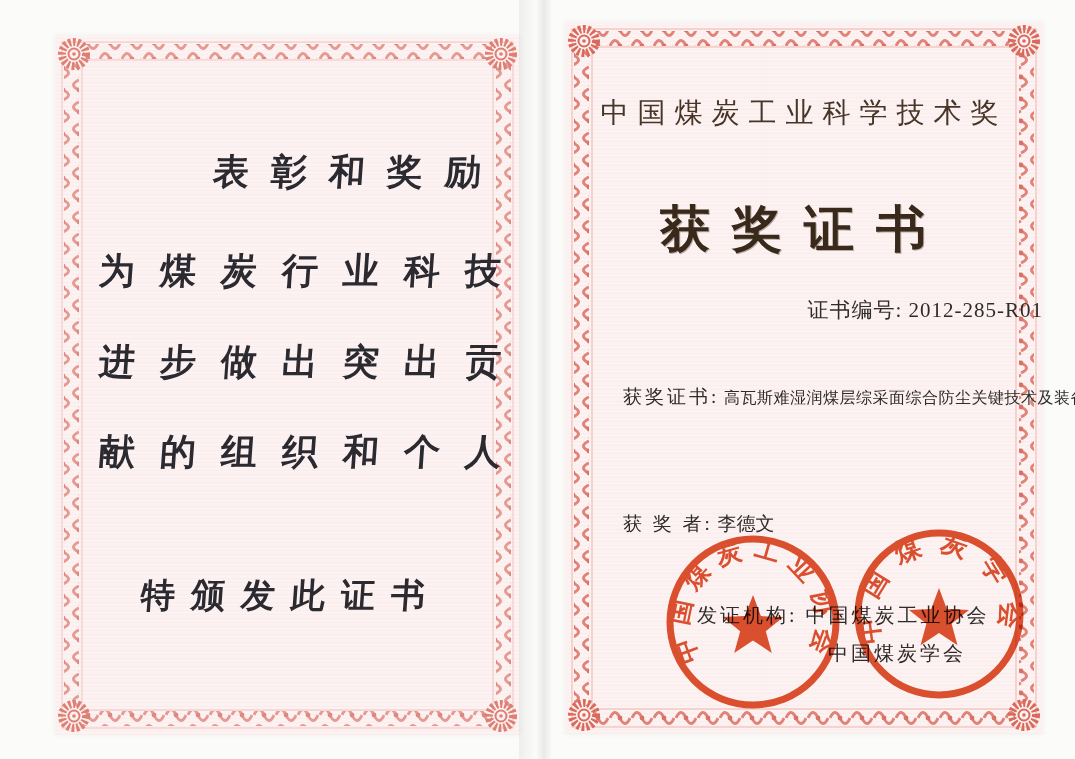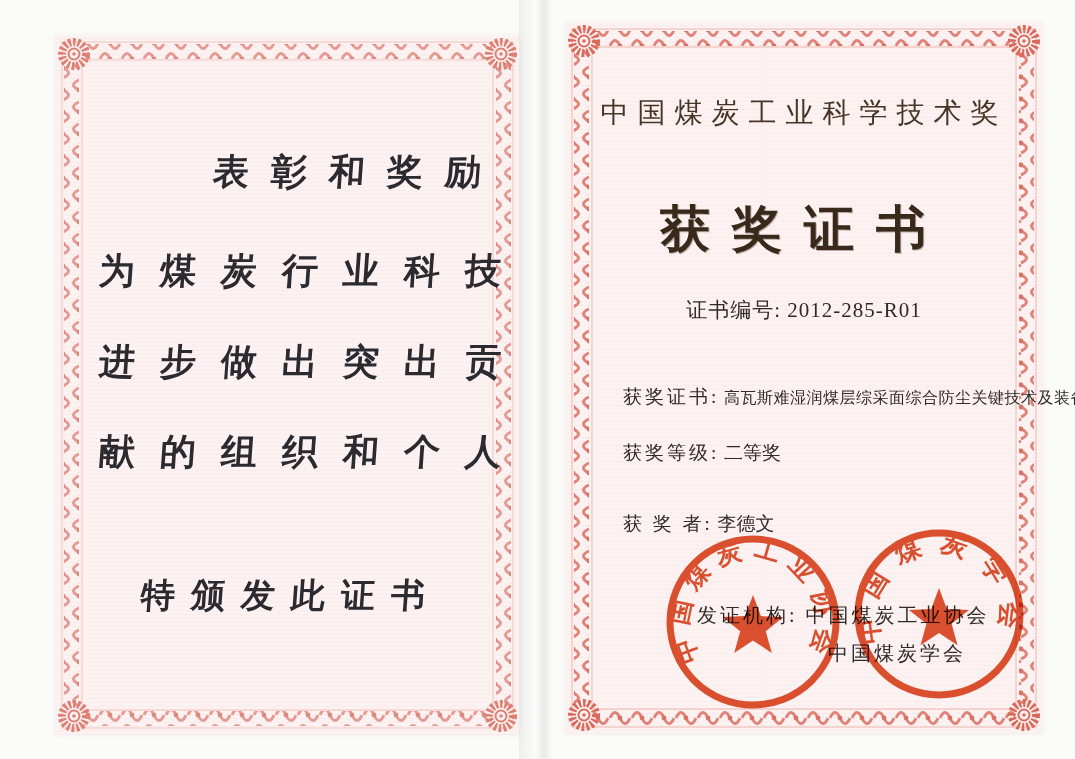--- a/index.html
+++ b/index.html
@@ -44,21 +44,21 @@
   }
   .r-heading{
     position:absolute;top:158px;left:0;width:100%;
     text-align:center;color:#39291a;
     font-size:50px;font-weight:bold;letter-spacing:22px;white-space:nowrap;
     text-shadow:1px 1px 0 rgba(57,41,26,0.35);
     margin-top:16px;
   }
   .r-certno{
     position:absolute;top:274px;left:0;width:100%;
-    text-align:center;color:#2e2b28;font-size:21px;letter-spacing:1px;
+    text-align:right;color:#2e2b28;font-size:21px;letter-spacing:1px;
   }
   .r-field{
     position:absolute;left:58px;color:#2e2b28;font-size:19px;white-space:nowrap;
   }
   .r-field .lbl{letter-spacing:3px;}
   .r-field.project{top:362px;}
   .r-field.project .val{font-size:16px;letter-spacing:0.5px;}
   .r-field.level{top:418px;}
   .r-field.winner{top:473px;margin-top:16px;}
   .issuer{
@@ -169,24 +169,20 @@
   </svg>
 
   <div class="r-title">中国煤炭工业科学技术奖</div>
   <div class="r-heading">获奖证书</div>
   <div class="r-certno">证书编号: 2012-285-R01</div>
 
   <div class="r-field project">
     <span class="lbl">获奖证书:</span>
     <span class="val">高瓦斯难湿润煤层综采面综合防尘关键技术及装备研究</span>
   </div>
-  <div class="r-field level">
-    <span class="lbl">获奖等级:</span>
-    <span class="val">二等奖</span>
-  </div>
   <div class="r-field winner">
     <span class="lbl">获 奖 者:</span>
     <span class="val">李德文</span>
   </div>
 
   <div class="issuer">
     <span>发证机构:</span>
     <span>中国煤炭工业协会</span>
   </div>
   <div class="issuer2">中国煤炭学会</div>

